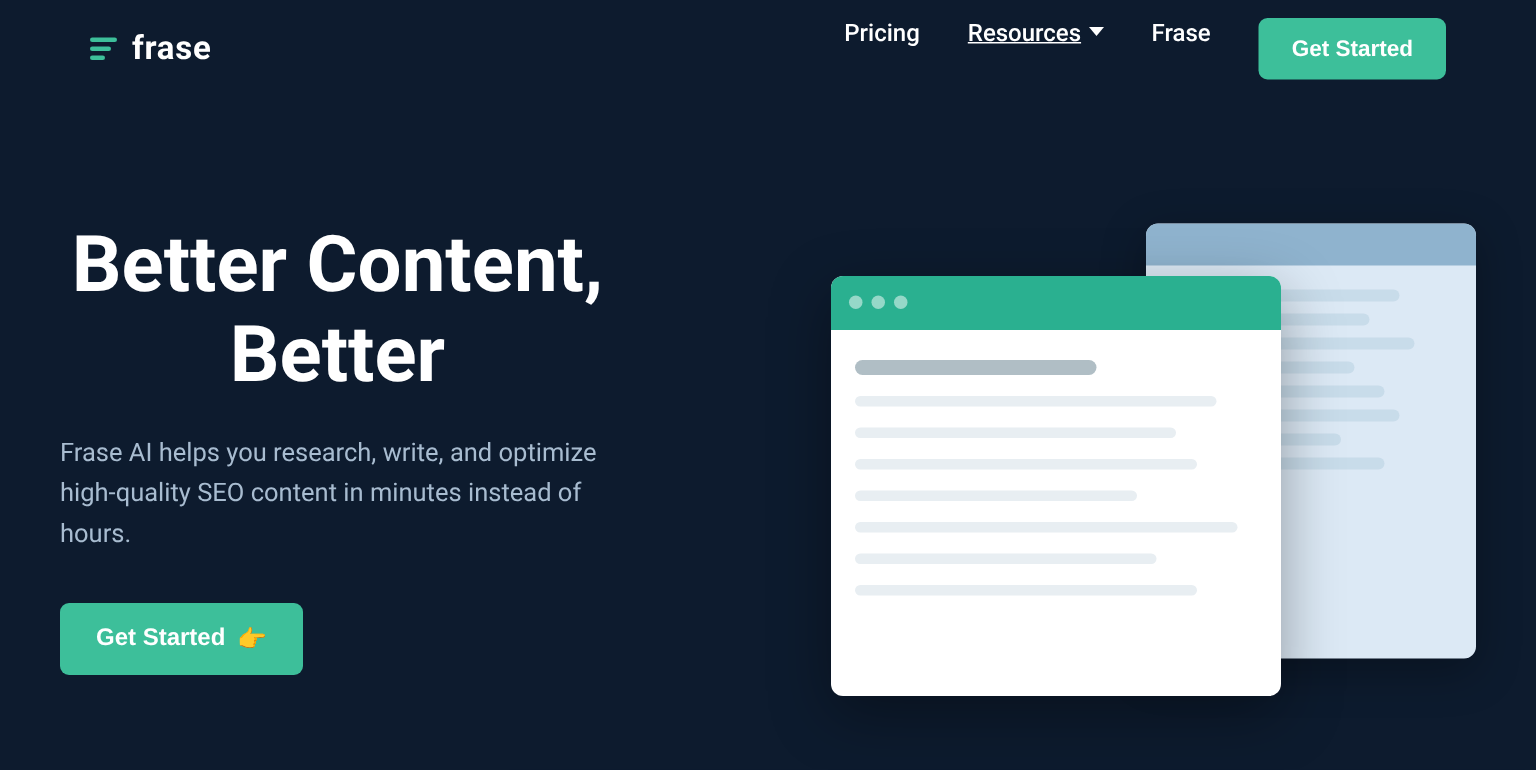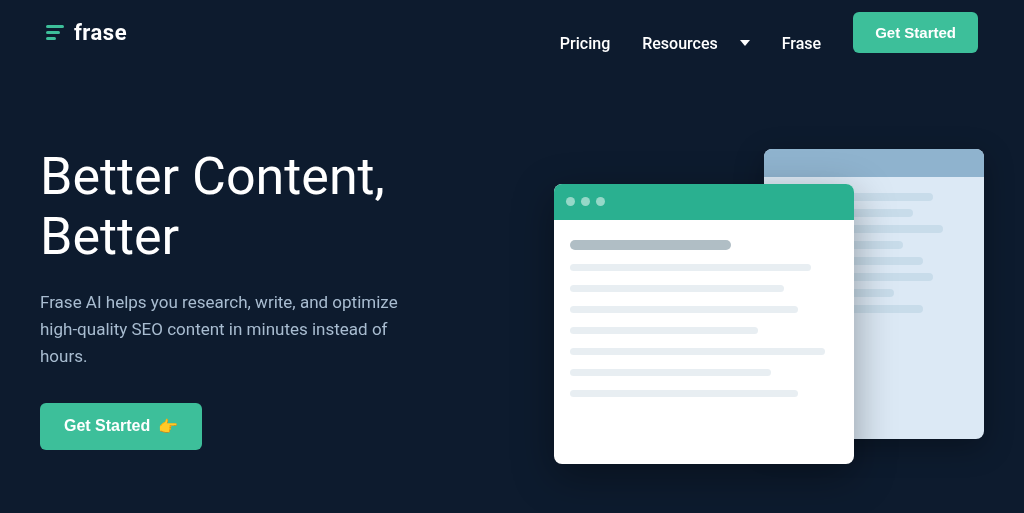--- a/index.html
+++ b/index.html
@@ -11,21 +11,21 @@
       width: 1024px;
       height: 513px;
       overflow: hidden;
     }
 
     
     nav {
       display: flex;
       align-items: center;
       justify-content: space-between;
-      padding: 0 46px;
+      padding: 0 60px;
       height: 64px;
       background-color: #0d1b2e;
     }
 
     .logo-area {
       display: flex;
       align-items: center;
       gap: 10px;
     }
 
@@ -48,37 +48,38 @@
 
     .logo-text {
       font-size: 22px;
       font-weight: 700;
       color: #ffffff;
       letter-spacing: 0.5px;
     }
 
     .nav-links {
       display: flex;
-      align-items: flex-end;
+      align-items: flex-start;
       gap: 32px;
     }
 
     .nav-link {
       color: #ffffff;
       font-size: 16px;
       font-weight: 500;
       cursor: pointer;
       text-decoration: none;
     }
 
     .nav-link-resources {
       display: flex;
       align-items: center;
-      gap: 22px;
+      gap: 5px;
       cursor: pointer;
+      text-decoration: underline;
     }
 
     .chevron-down {
       width: 0;
       height: 0;
       border-left: 5px solid transparent;
       border-right: 5px solid transparent;
       border-top: 6px solid #ffffff;
       display: inline-block;
     }
@@ -102,24 +103,25 @@
       padding: 40px 40px 20px 40px;
       min-height: 449px;
     }
 
     .hero-content {
       max-width: 420px;
     }
 
     .hero-title {
       font-size: 52px;
-      font-weight: 400;
+      font-weight: 700;
       line-height: 1.15;
       margin-bottom: 22px;
       color: #ffffff;
+      text-align: center;
     }
 
     .hero-subtitle {
       font-size: 17px;
       color: #a8bcd0;
       line-height: 1.6;
       margin-bottom: 32px;
       max-width: 370px;
     }
 

